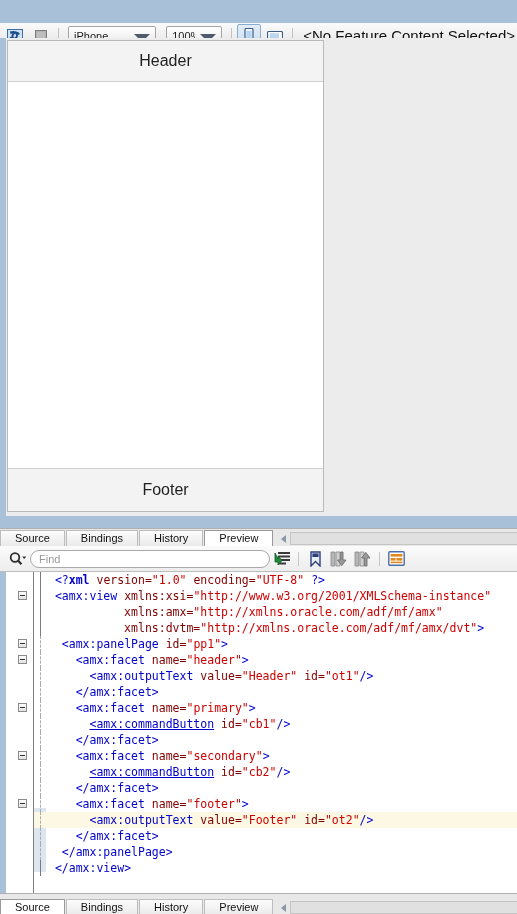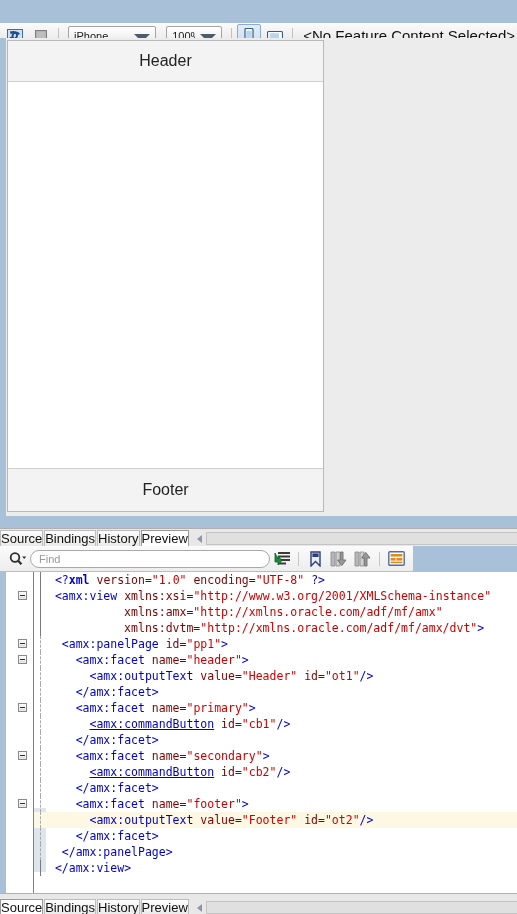--- a/index.html
+++ b/index.html
@@ -97,41 +97,41 @@
 
   
   .modebar{
     position:absolute;left:0;width:517px;height:17px;
     background:#e8e8e8;border-top:1px solid #b0b0b0;
     display:flex;align-items:flex-end;
   }
   .modebar.top{top:528px;}
   .modebar.bottom{top:893px;height:21px;border-top:1px solid #b0b0b0;}
   .mtab{
-    height:16px;line-height:15px;padding:0 0;font-size:13px;color:#111;
+    height:16px;line-height:15px;padding:0 14px;font-size:11px;color:#111;
     background:linear-gradient(to bottom,#fcfcfc,#eaeaea);
     border:1px solid #bdbdbd;border-bottom:none;margin-right:1px;
     box-sizing:border-box;white-space:nowrap;
   }
   .mtab.active{
     background:#ffffff;border-color:#9a9a9a;font-weight:normal;
   }
   .mscroll{
     width:13px;height:14px;margin-left:3px;
     display:flex;align-items:center;justify-content:center;
   }
   .mscroll .tri{
     width:0;height:0;border-top:4px solid transparent;border-bottom:4px solid transparent;
     border-right:5px solid #8a97a6;
   }
   .mscroll-track{flex:1;height:13px;background:#e0e0e0;border:1px solid #c4c4c4;border-right:none;box-sizing:border-box;margin-bottom:1px;}
 
   
   .findbar{
-    position:absolute;left:0;top:546px;width:413px;height:26px;
+    position:absolute;left:0;top:546px;width:517px;height:26px;
     background:linear-gradient(to bottom,#fbfbfb,#ededed);
     border-bottom:1px solid #bdbdbd;
     display:flex;align-items:center;box-sizing:border-box;padding:0 4px;
   }
   .findglass{
     width:26px;height:20px;display:flex;align-items:center;justify-content:center;
     flex:0 0 26px;position:relative;
   }
   .findinput{
     flex:0 0 240px;height:18px;border:1px solid #a9a9a9;border-radius:9px;

